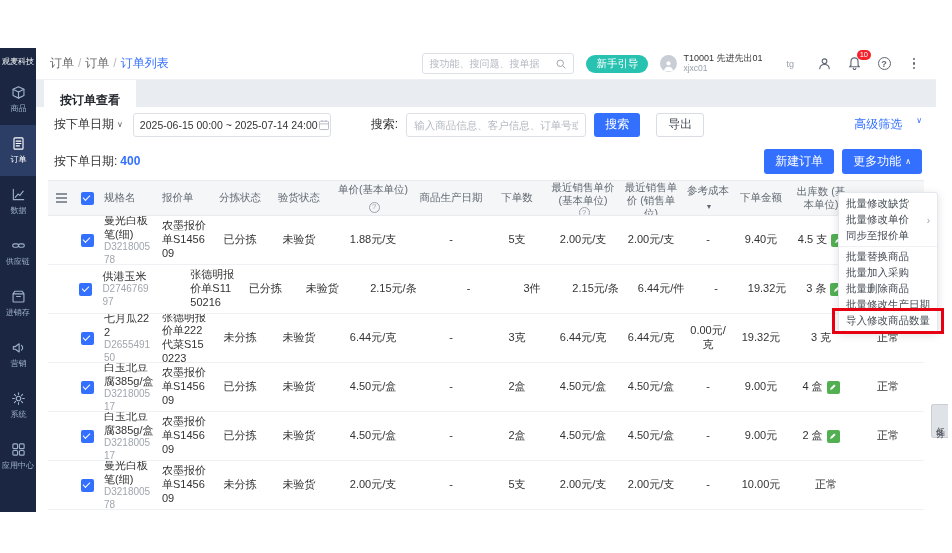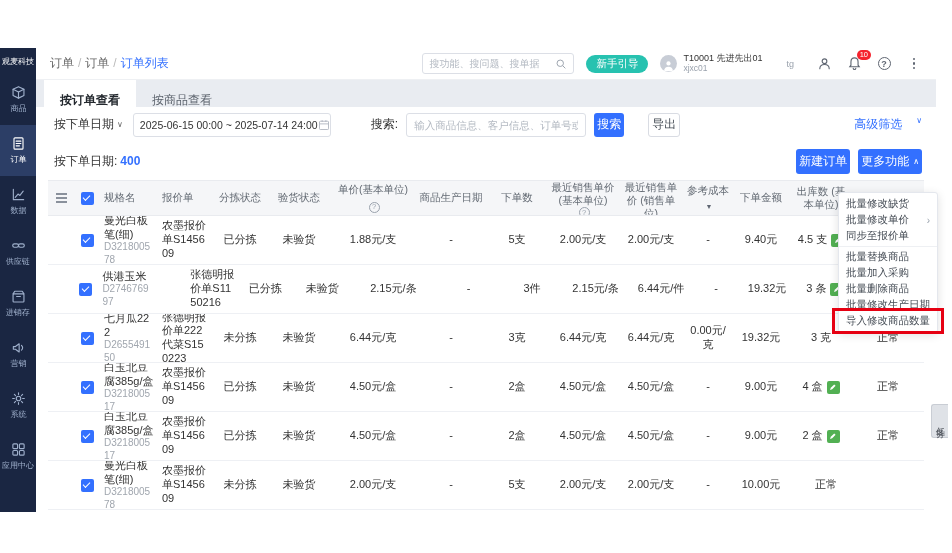--- a/index.html
+++ b/index.html
@@ -47,21 +47,21 @@
   
   .filterbar { position:absolute; top:59px; left:36px; width:900px; height:35px; background:#fff; display:flex; align-items:center; padding:0 14px 0 18px; }
   .date-type { font-size:12px; color:#333; display:flex; align-items:center; gap:3px; cursor:pointer; white-space:nowrap; }
   .caret { font-size:8px; color:#666; }
   .date-input { margin-left:10px; width:198px; height:24px; border:1px solid #dcdfe6; border-radius:3px; display:flex; align-items:center; padding:0 6px; cursor:pointer; }
   .date-input span { flex:1; font-size:10.5px; color:#333; white-space:nowrap; }
   .date-input svg { width:12px; height:12px; flex:none; }
   .f-label { margin-left:40px; font-size:12px; color:#333; white-space:nowrap; }
   .f-input { margin-left:8px; width:180px; height:24px; border:1px solid #dcdfe6; border-radius:3px; font-size:10.5px; color:#333; padding:0 7px; outline:none; }
   .f-input::placeholder { color:#b3b9c2; }
-  .btn { height:24px; border-radius:3px; font-size:12px; display:inline-flex; align-items:center; padding:0 3px; cursor:pointer; white-space:nowrap; border:none; gap:4px; }
+  .btn { height:24px; border-radius:3px; font-size:12px; display:inline-flex; align-items:center; padding:0 11px; cursor:pointer; white-space:nowrap; border:none; gap:4px; }
   .btn-blue { background:#3370ff; color:#fff; }
   .btn-plain { background:#fff; color:#454c55; border:1px solid #d9dce3; }
   .adv-filter { margin-left:auto; font-size:12px; color:#3370ff; display:flex; align-items:flex-start; gap:14px; cursor:pointer; white-space:nowrap; }
   .adv-filter .caret { color:#3370ff; }
 
   
   .summarybar { position:absolute; top:94px; left:36px; width:900px; height:38px; background:#fff; display:flex; align-items:center; padding:0 14px 0 18px; }
   .total { font-size:12px; color:#333; }
   .total b { color:#3370ff; font-weight:bold; margin-left:3px; }
   .summarybar .btn { height:25px; }
@@ -213,41 +213,40 @@
               <i></i>
               <i></i>
               <i></i>
             </span>
           </div>
       </div>
     </div>
 
     <div class="tabbar">
       <div class="tab active">按订单查看</div>
-      <div class="tab">按商品查看</div>
     </div>
 
     <div class="filterbar">
       <div class="date-type">
         <span>按下单日期</span>
           <span class="caret">∨</span>
       </div>
       <div class="date-input">
         <span>2025-06-15 00:00 ~ 2025-07-14 24:00</span>
         <svg viewBox="0 0 16 16">
             <rect x="2" y="3" width="12" height="11" rx="1" fill="none" stroke="#b0b6bf" stroke-width="1.2"></rect>
             <line x1="2" y1="6.5" x2="14" y2="6.5" stroke="#b0b6bf" stroke-width="1.2"></line>
             <line x1="5.5" y1="1.5" x2="5.5" y2="4" stroke="#b0b6bf" stroke-width="1.2"></line>
             <line x1="10.5" y1="1.5" x2="10.5" y2="4" stroke="#b0b6bf" stroke-width="1.2"></line>
           </svg>
       </div>
       <span class="f-label">搜索:</span>
       <input class="f-input" placeholder="输入商品信息、客户信息、订单号或商品、客户" style="">
       <button class="btn btn-blue" style="margin-left:8px">搜索</button>
-      <button class="btn btn-plain" style="margin-left:24px">导出</button>
+      <button class="btn btn-plain" style="margin-left:16px">导出</button>
       <div class="adv-filter">
         <span>高级筛选</span>
           <span class="caret">∨</span>
       </div>
     </div>
 
     <div class="summarybar">
       <span class="total"><span>按下单日期:</span><b>400</b></span>
       <div class="summary-btns">
         <button class="btn btn-blue">新建订单</button>

